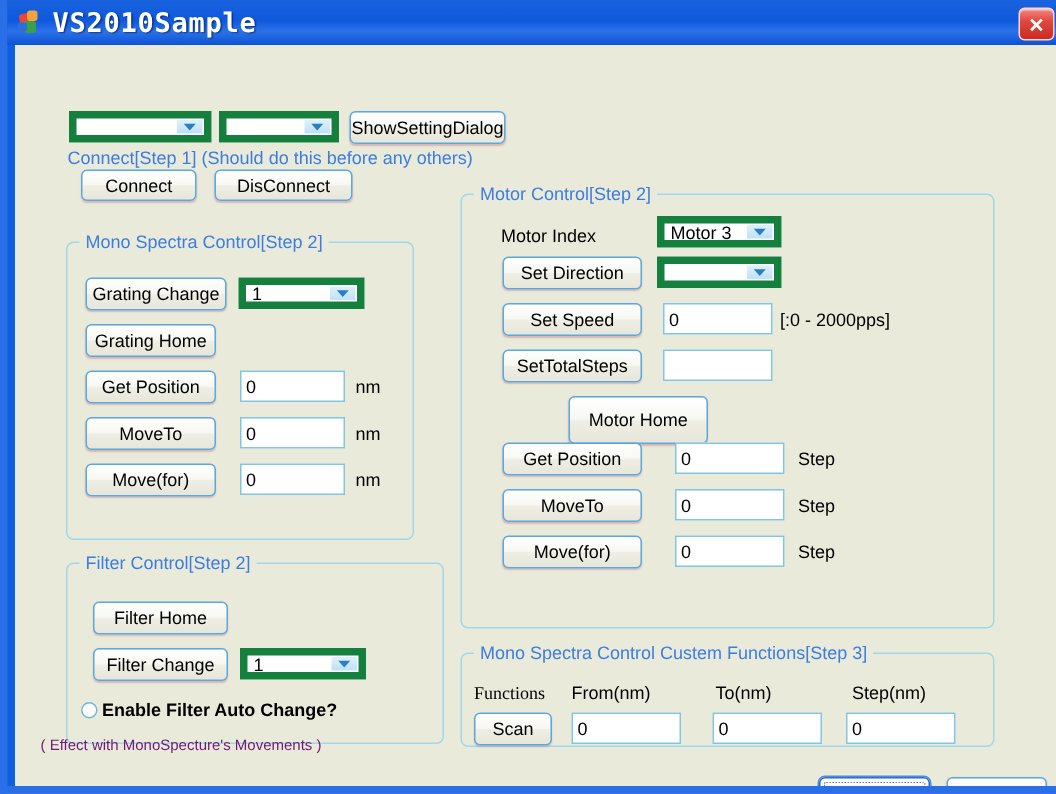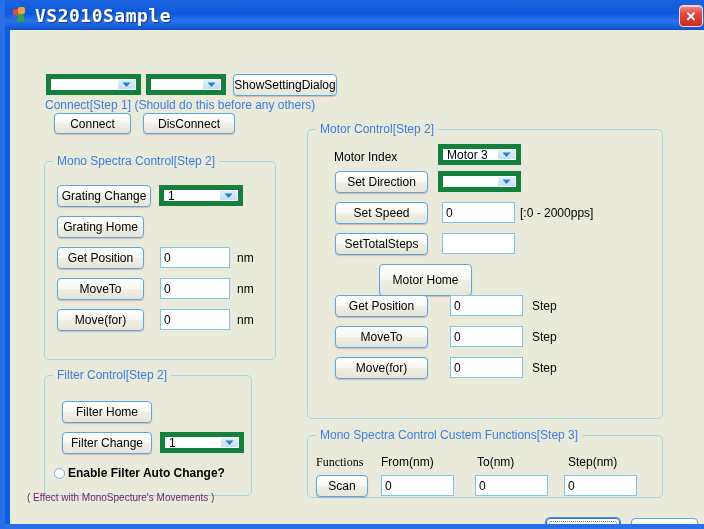--- a/index.html
+++ b/index.html
@@ -195,21 +195,21 @@
 
       <div class="btn" style="left:12px;top:116px;width:87px;height:22px;">MoveTo</div>
       <div class="tbox" style="left:115px;top:116px;width:70px;height:21px;">0</div>
       <div class="lbl" style="left:192px;top:120px;">nm</div>
 
       <div class="btn" style="left:12px;top:147px;width:87px;height:22px;">Move(for)</div>
       <div class="tbox" style="left:115px;top:147px;width:70px;height:21px;">0</div>
       <div class="lbl" style="left:192px;top:151px;">nm</div>
     </div>
 
-    <div class="group" style="left:34px;top:345px;width:208px;height:121px;">
+    <div class="group" style="left:34px;top:345px;width:252px;height:121px;">
       <div class="legend">Filter Control[Step 2]</div>
 
       <div class="btn" style="left:17px;top:25px;width:90px;height:22px;">Filter Home</div>
 
       <div class="btn" style="left:17px;top:56px;width:90px;height:22px;">Filter Change</div>
       <div class="combo" style="left:115px;top:56px;width:84px;height:21px;">
         <span>1</span>
         <span class="arrowbox">
           <svg width="9" height="6" viewBox="0 0 9 6">
               <path d="M0.5 0.5 L4.5 5 L8.5 0.5 Z" fill="#2a7ec4"></path>

